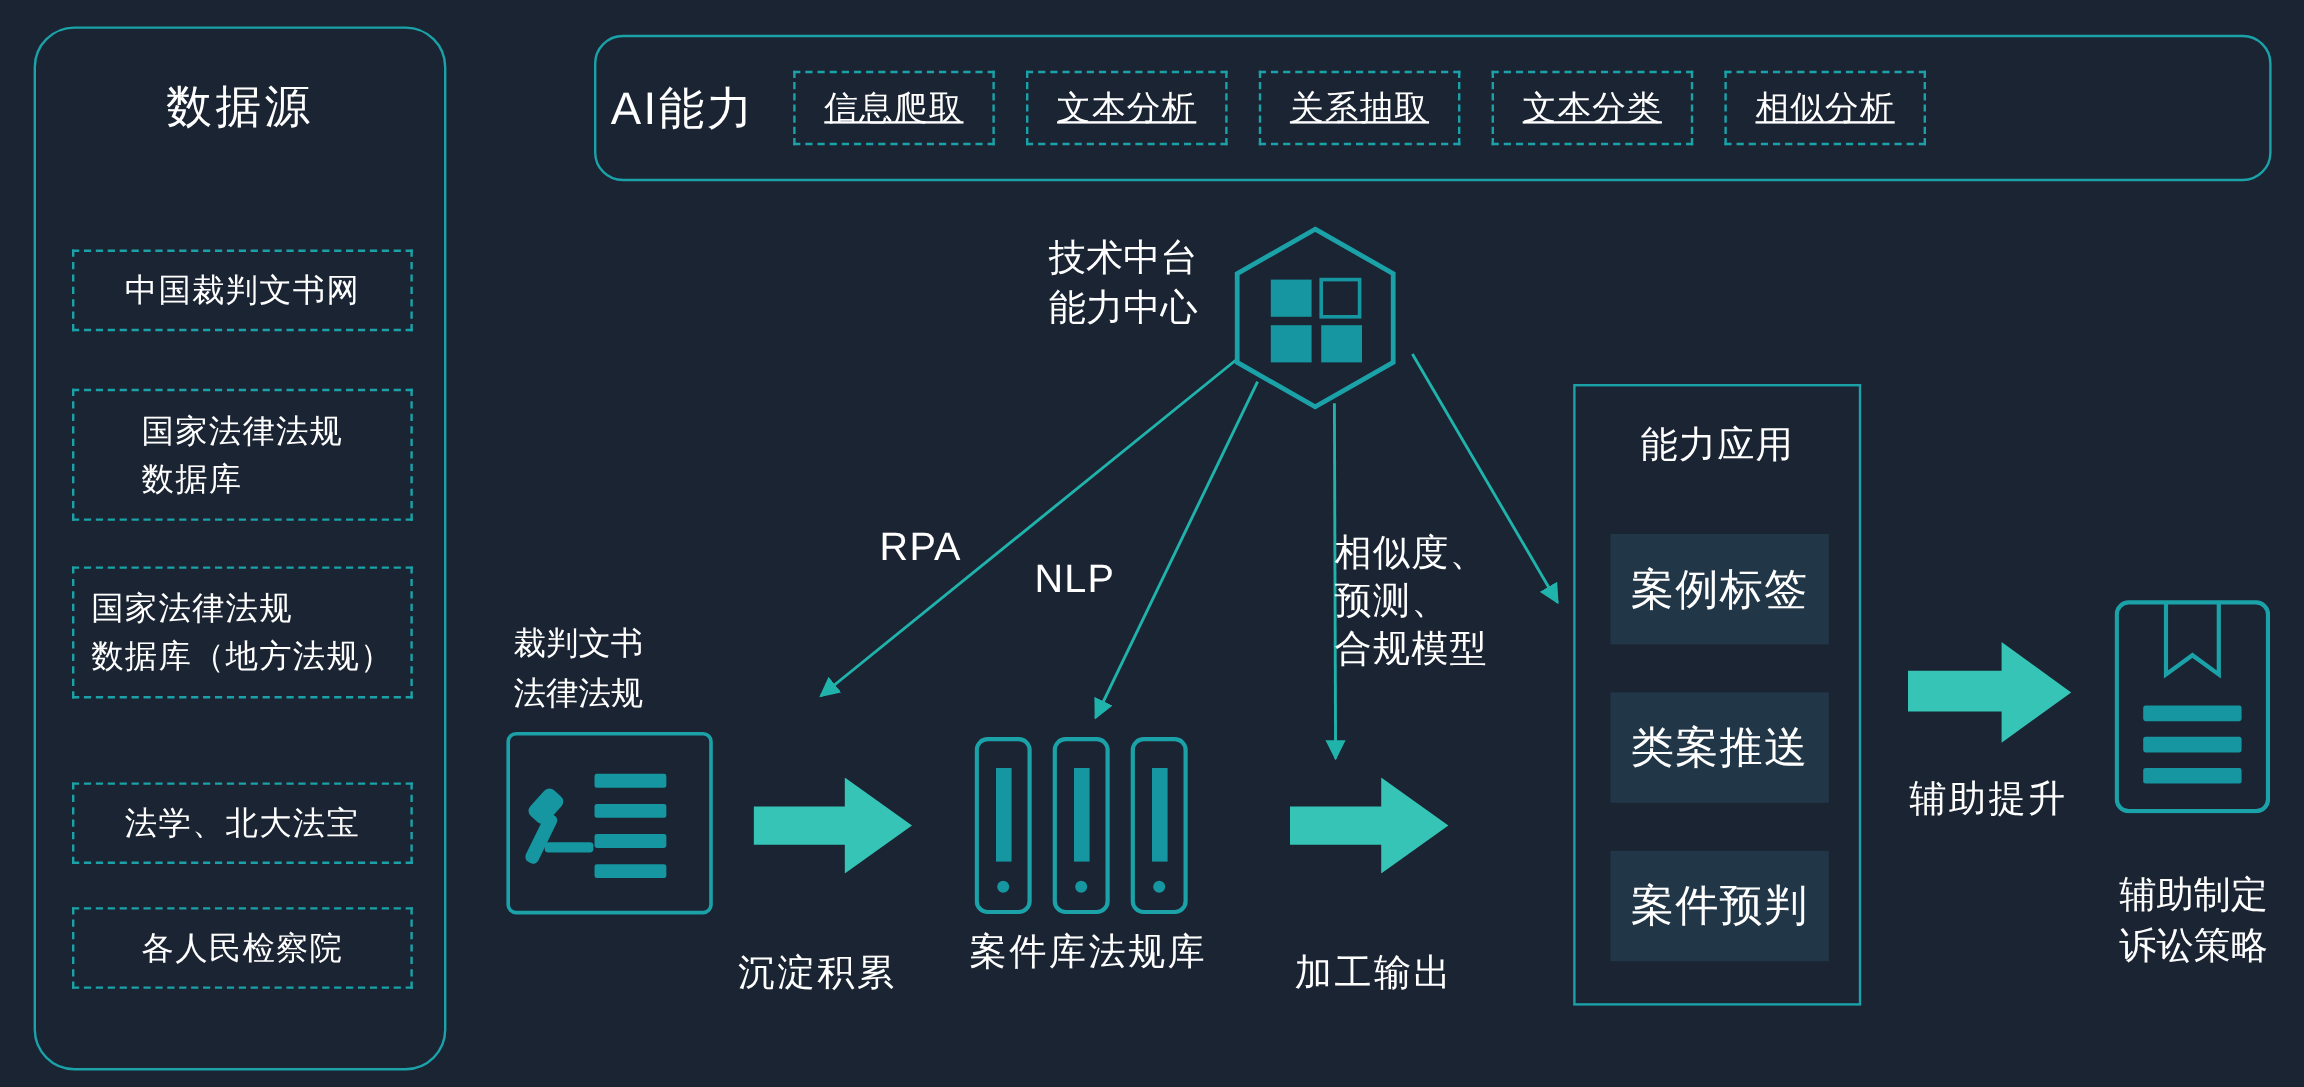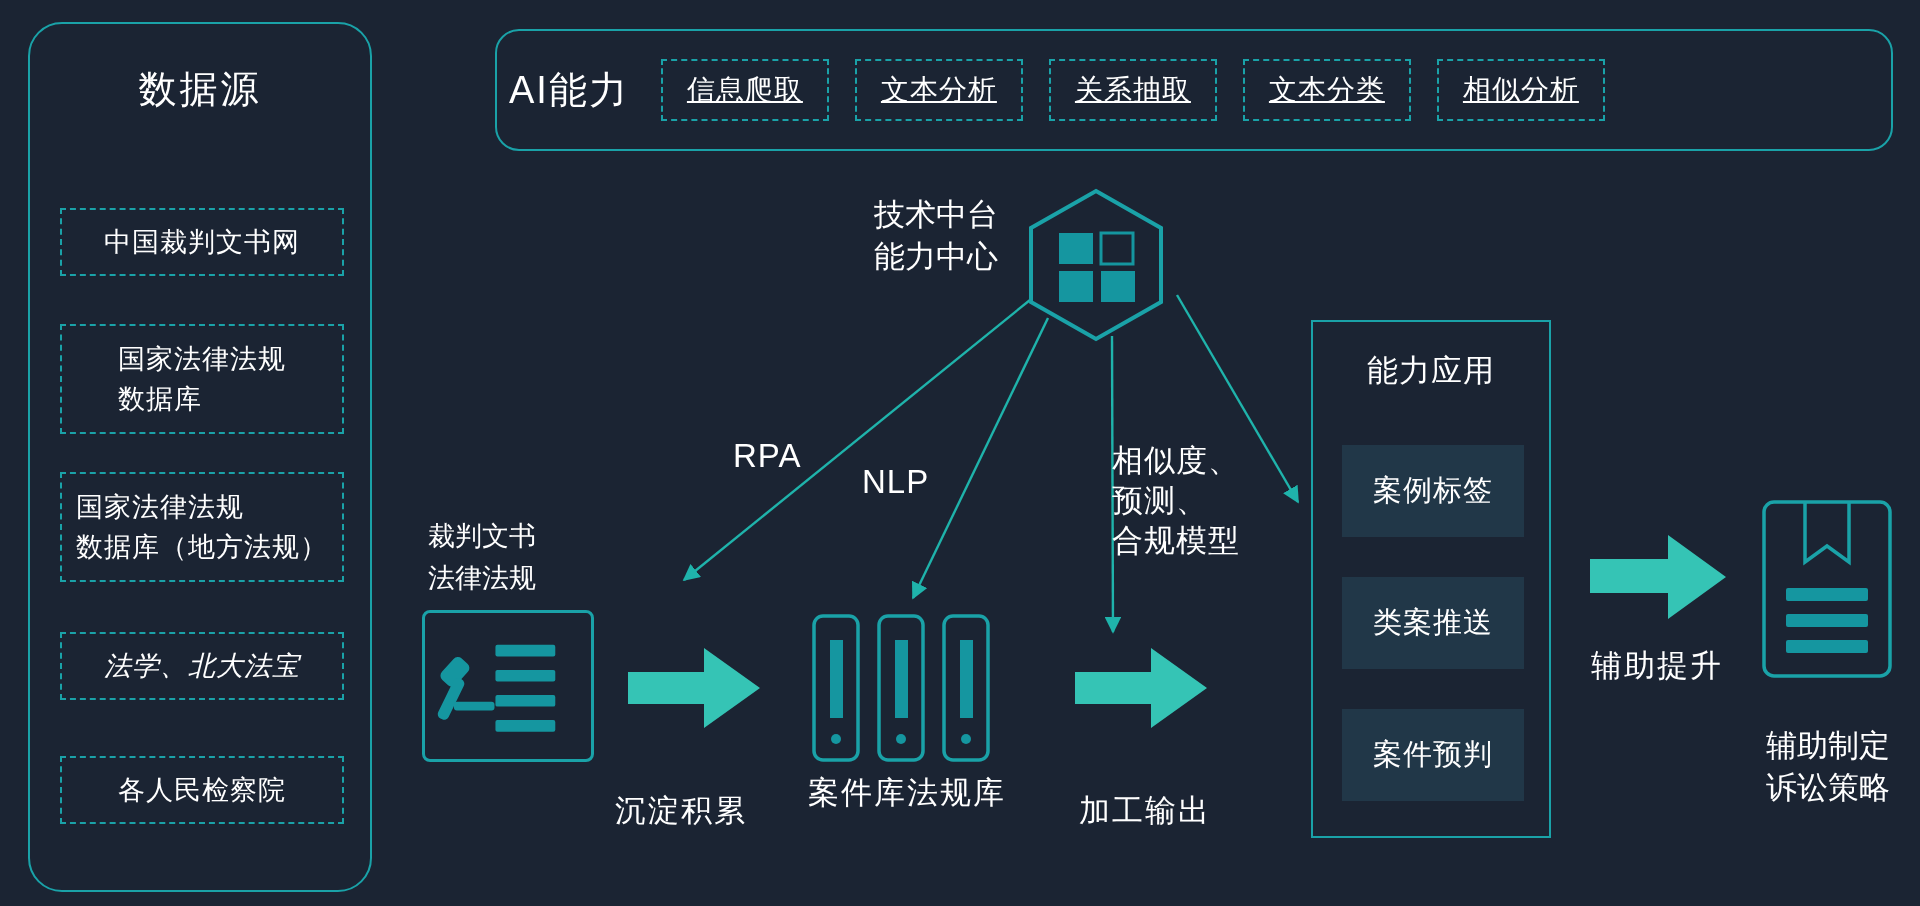--- a/index.html
+++ b/index.html
@@ -47,21 +47,21 @@
     align-items: center;
     justify-content: center;
     text-align: left;
     font-size: 27px;
     line-height: 40px;
     letter-spacing: 1px;
   }
   #ds-0 { top: 184px; height: 68px; }
   #ds-1 { top: 300px; height: 110px; }
   #ds-2 { top: 448px; height: 110px; }
-  #ds-3 { top: 608px; height: 68px; font-style: italic; }
+  #ds-3 { top: 628px; height: 68px; }
   #ds-4 { top: 732px; height: 68px; }
 
   
   #ai-bar {
     position: absolute;
     left: 495px;
     top: 29px;
     width: 1398px;
     height: 122px;
     border: 2px solid #1aa2a8;
@@ -192,21 +192,21 @@
   }
   .app-item {
     position: absolute;
     left: 29px;
     width: 182px;
     height: 92px;
     background: #213748;
     display: flex;
     align-items: center;
     justify-content: center;
-    font-size: 29px;
+    font-size: 36px;
     letter-spacing: 1px;
   }
   #app-0 { top: 123px; }
   #app-1 { top: 255px; text-align: right; }
   #app-2 { top: 387px; }
 
   
   #arrow-3 { position: absolute; left: 1590px; top: 535px; width: 136px; height: 84px; }
   #cap-4 {
     position: absolute; left: 1591px; top: 645px;

